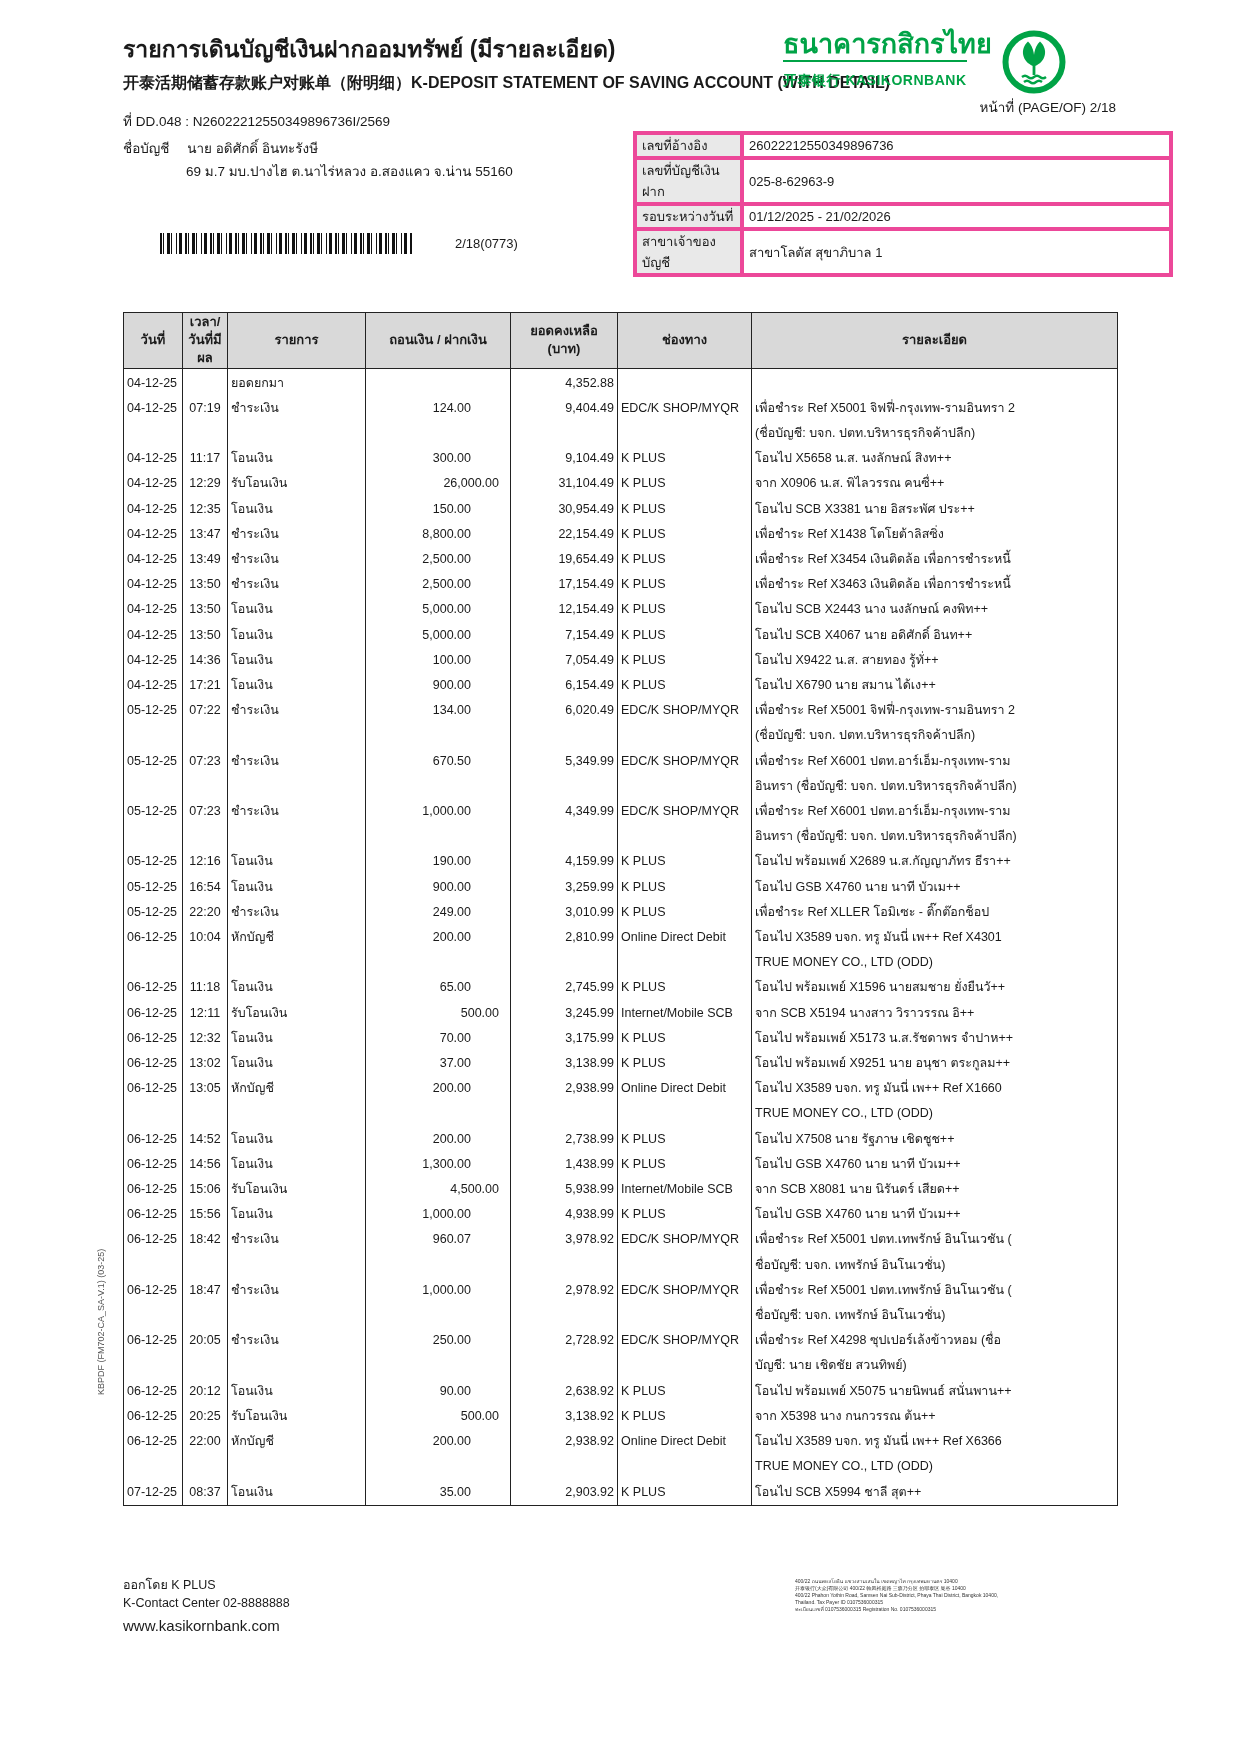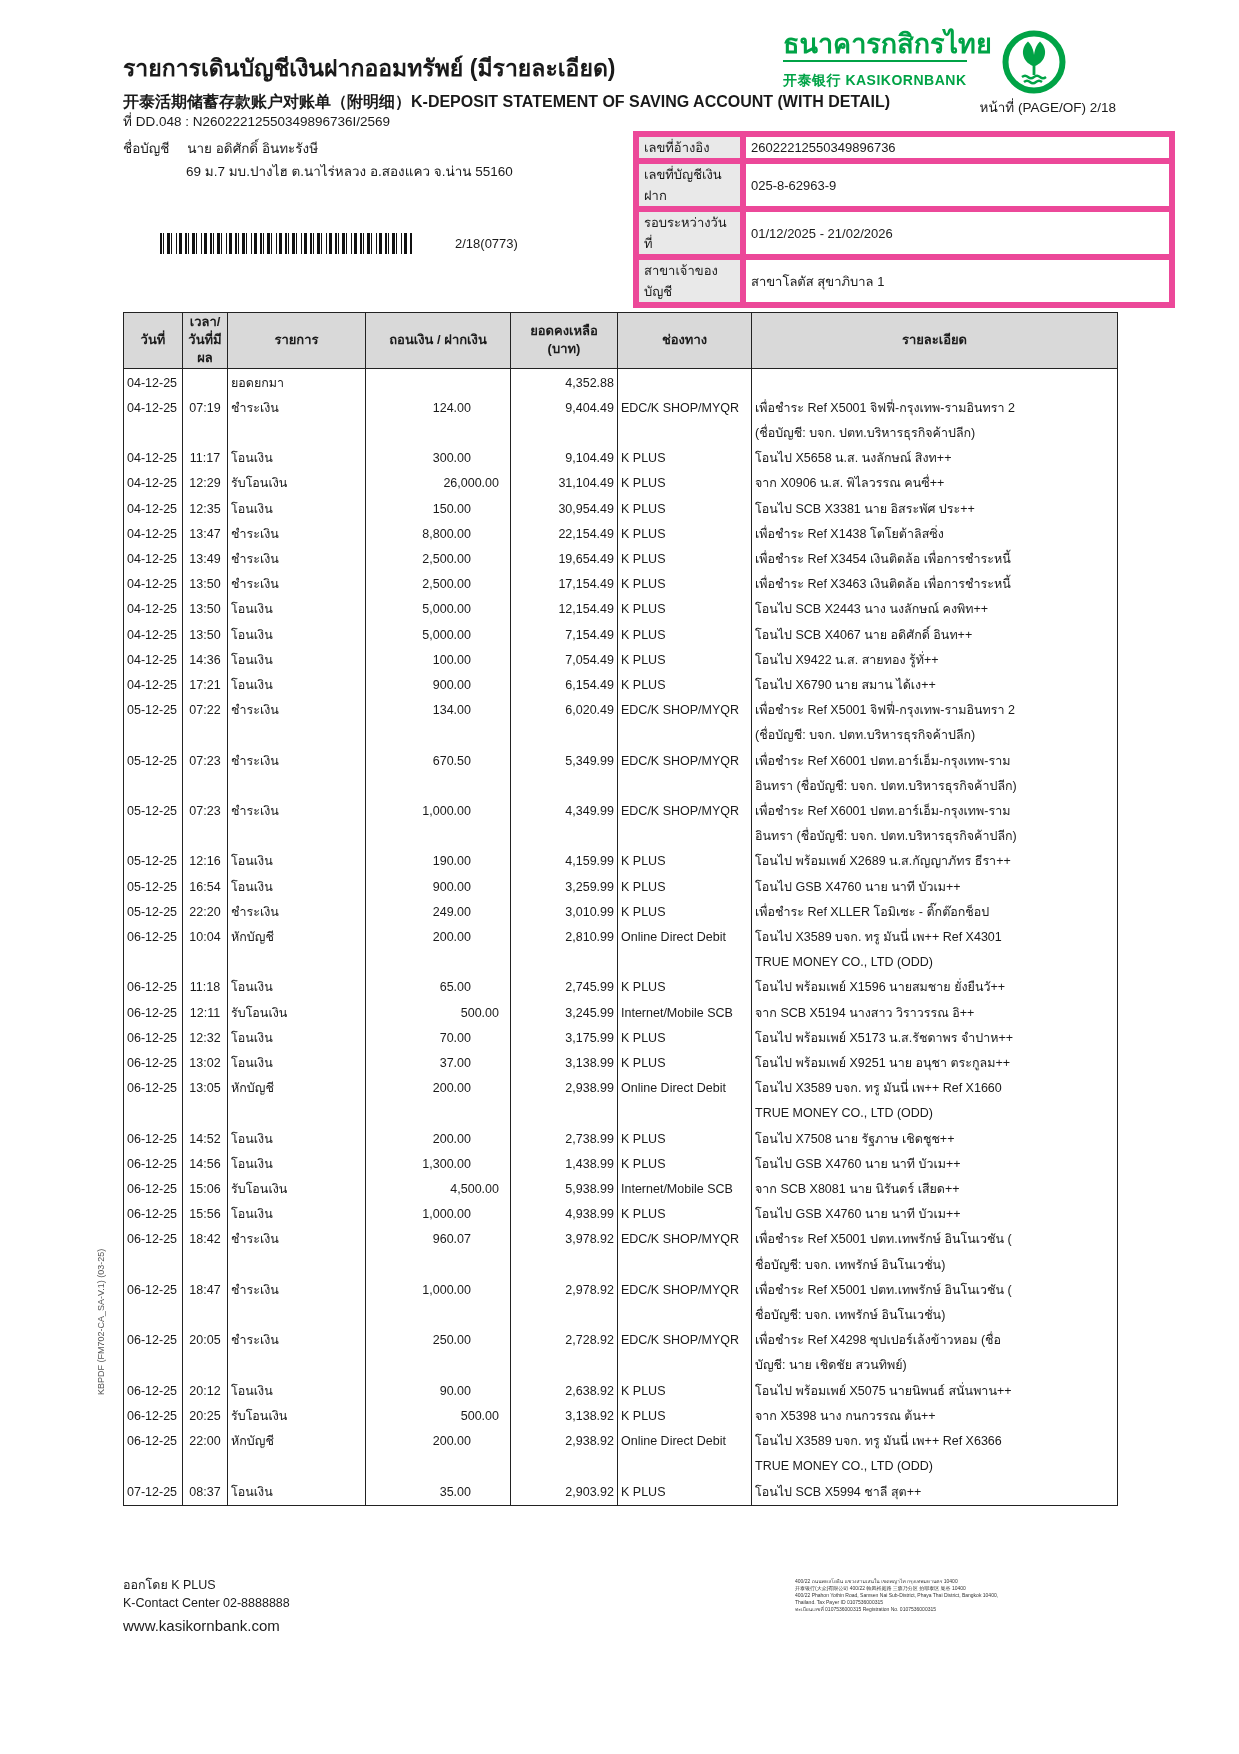--- a/index.html
+++ b/index.html
@@ -1,40 +1,40 @@
 <!DOCTYPE html>
 <html><head>
 <meta charset="utf-8">
 <style>
   * { margin:0; padding:0; box-sizing:border-box; }
   html,body { background:#fff; }
   body { font-family:"Liberation Sans","DejaVu Sans",sans-serif; color:#1a1a1a; }
   .page { position:relative; width:1239px; height:1754px; background:#fff; overflow:hidden; }
 
   
-  .hdr-left { position:absolute; left:123px; top:50px; }
+  .hdr-left { position:absolute; left:123px; top:31px; }
   .title { font-size:23px; font-weight:bold; letter-spacing:0; }
   .subtitle { font-size:16px; font-weight:bold; margin-top:6px; }
 
   .logo-block { position:absolute; left:783px; top:30px; display:flex; align-items:flex-start; }
   .logo-text { display:flex; flex-direction:column; align-items:flex-start; }
   .logo-thai { font-size:27px; font-weight:bold; color:var(--green); line-height:1.05; }
   .logo-sub { font-size:14px; font-weight:bold; color:var(--green); border-top:2px solid var(--green); padding-top:10px; margin-top:2px; letter-spacing:0.5px; white-space:nowrap; }
   .logo-mark { margin-left:10px; }
 
   .page-of { position:absolute; right:123px; top:96px; font-size:13.5px; }
 
   .doc-no { position:absolute; left:123px; top:110px; font-size:13.5px; }
   .acct-line { position:absolute; left:123px; top:137px; font-size:13.5px; }
   .acct-line .lbl { margin-right:14px; }
   .acct-addr { position:absolute; left:186px; top:160px; font-size:13.5px; }
 
   
   .info-table { position:absolute; left:633px; top:131px; border-collapse:collapse; font-size:13px; }
-  .info-table td { border:6px solid #ec4899; height:24px; padding:0 5px; vertical-align:middle; }
+  .info-table td { border:4px solid #ec4899; height:24px; padding:0 5px; vertical-align:middle; }
   .info-table td.il { background:#e9e9e9; width:107px; }
   .info-table td.iv { width:429px; background:#fff; }
 
   
   .barcode-row { position:absolute; left:160px; top:233px; width:1126px; }
   .barcode { display:inline-block; width:252px; height:21px; vertical-align:middle;
     background:repeating-linear-gradient(90deg,#111 0 2px,#fff 2px 3px,#111 3px 4px,#fff 4px 7px,#111 7px 10px,#fff 10px 11px,#111 11px 12px,#fff 12px 16px,#111 16px 17px,#fff 17px 19px,#111 19px 22px,#fff 22px 25px); }
   .barcode-label { position:absolute; left:295px; top:3px; font-size:13px; }
 
   

